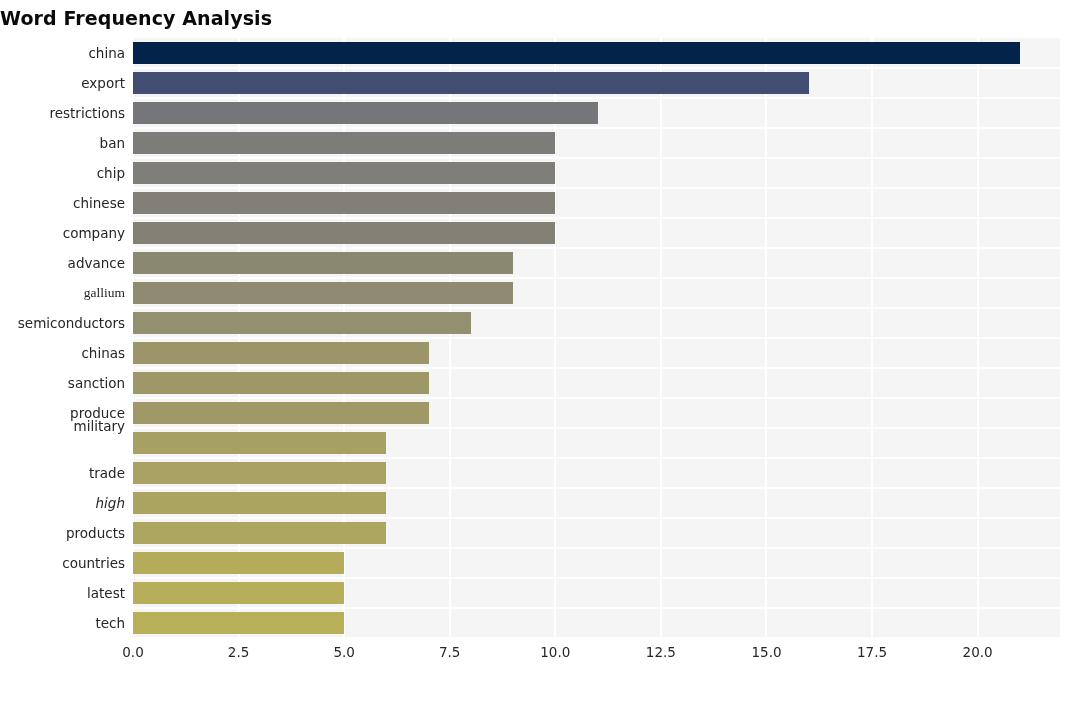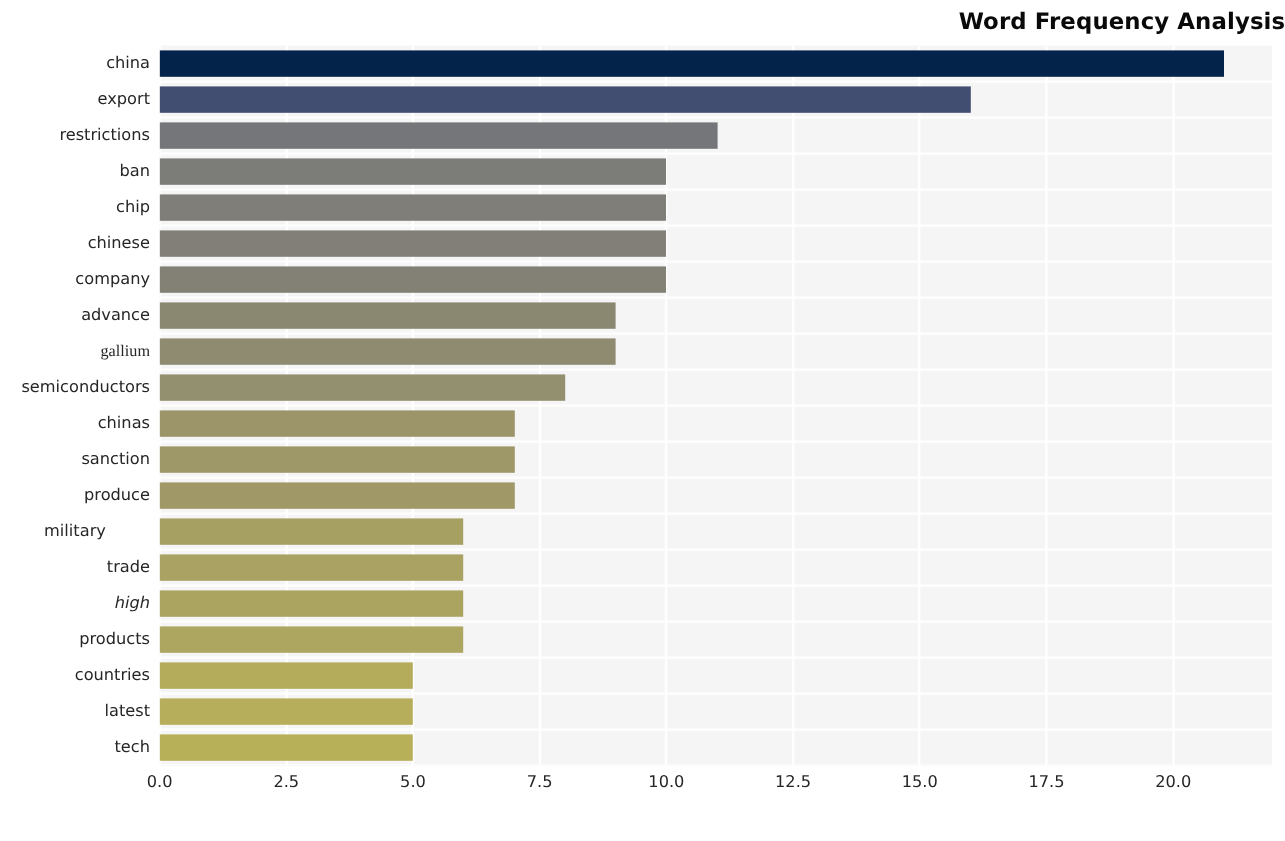--- a/index.html
+++ b/index.html
@@ -22,21 +22,21 @@
     height: 701px;
     background: #ffffff;
   }
 
   
   .chart-title {
     position: absolute;
     left: 0;
     top: 7px;
     width: 1071px;
-    text-align: right;
+    text-align: left;
     font-size: 19px;
     font-weight: bold;
     color: #0a0a0a;
     letter-spacing: 0.1px;
   }
 
   
   .plot-area {
     position: absolute;
     left: 133px;
@@ -227,21 +227,21 @@
       <div class="ytick-item" style="top: 97px;">ban</div>
       <div class="ytick-item" style="top: 127px;">chip</div>
       <div class="ytick-item" style="top: 157px;">chinese</div>
       <div class="ytick-item" style="top: 187px;">company</div>
       <div class="ytick-item" style="top: 217px;">advance</div>
       <div class="ytick-item" style="top: 247px; font-family: Liberation Serif, serif;">gallium</div>
       <div class="ytick-item" style="top: 277px;">semiconductors</div>
       <div class="ytick-item" style="top: 307px;">chinas</div>
       <div class="ytick-item" style="top: 337px;">sanction</div>
       <div class="ytick-item" style="top: 367px;">produce</div>
-      <div class="ytick-item" style="top: 397px; text-align: center;">military</div>
+      <div class="ytick-item" style="top: 380px;">military</div>
       <div class="ytick-item" style="top: 427px;">trade</div>
       <div class="ytick-item" style="top: 457px; font-style: italic;">high</div>
       <div class="ytick-item" style="top: 487px;">products</div>
       <div class="ytick-item" style="top: 517px; padding-left: 19px;">countries</div>
       <div class="ytick-item" style="top: 547px;">latest</div>
       <div class="ytick-item" style="top: 577px;">tech</div>
     </div>
 
   <div class="xtick-wrap" id="xtick-wrap">
       <div class="xtick-item" style="left: 0px;">0.0</div>

